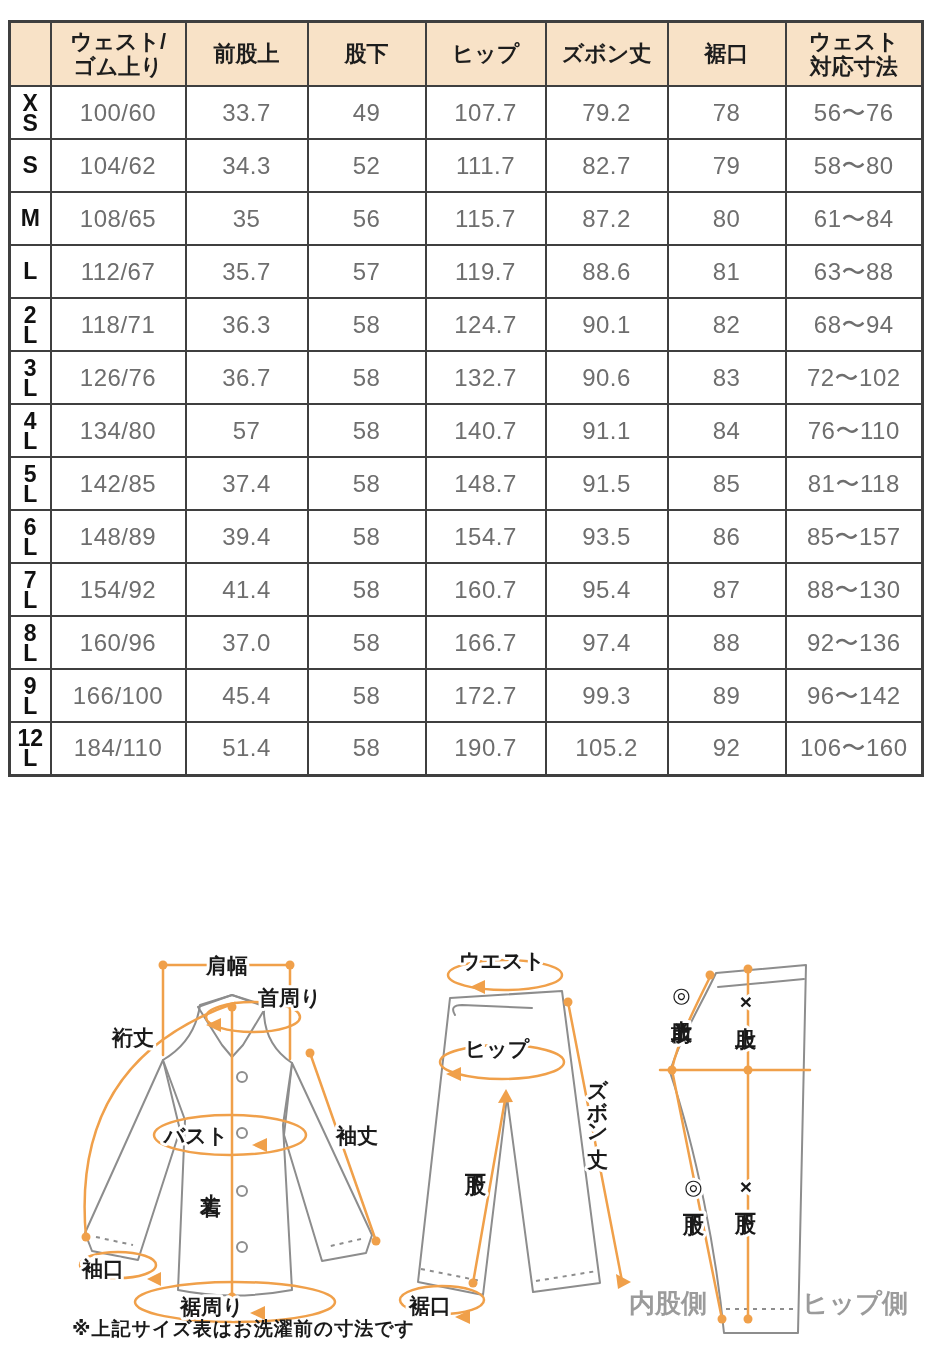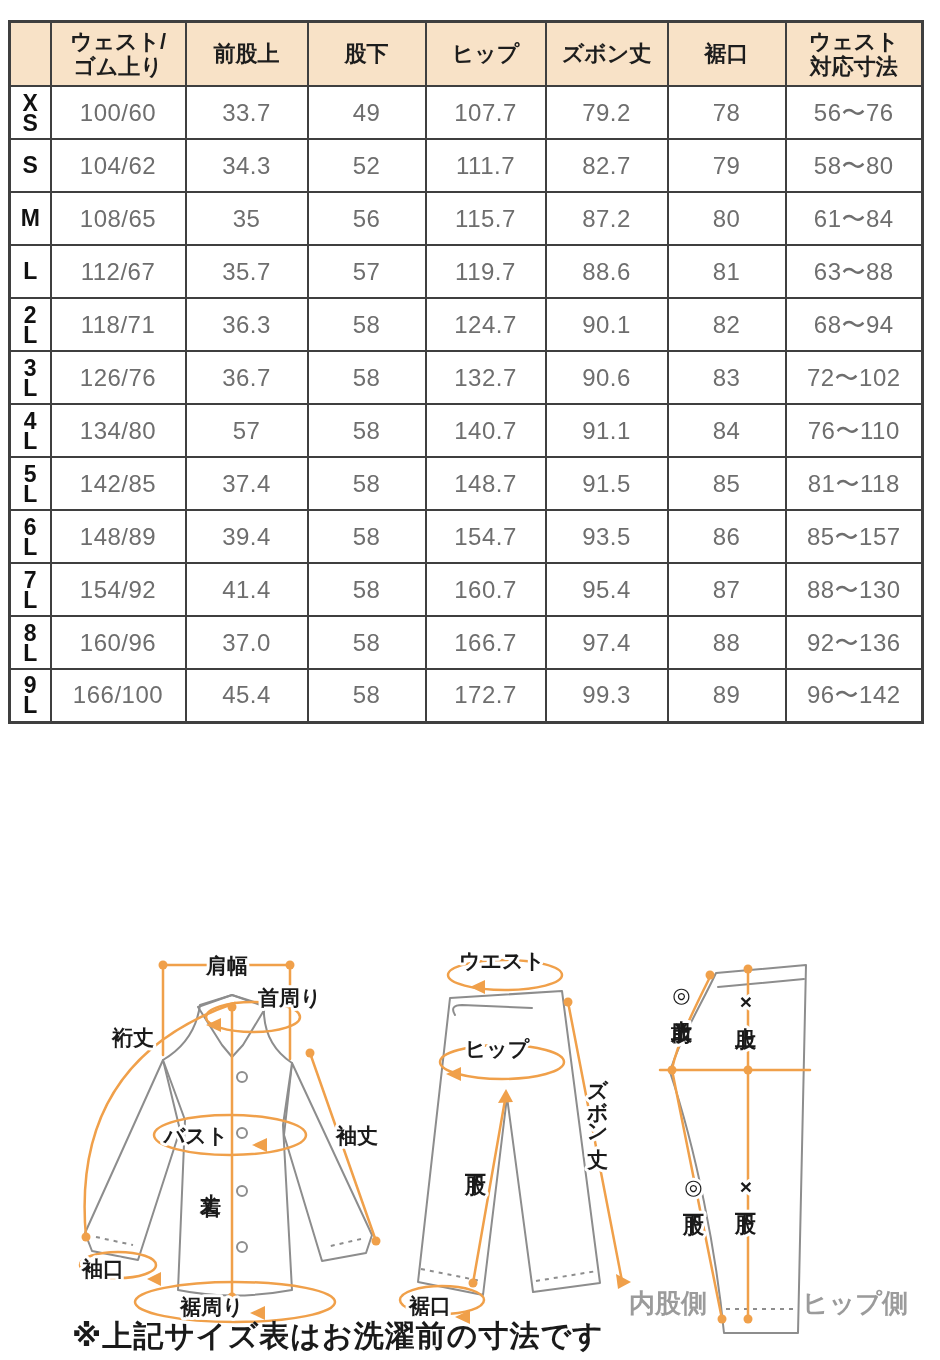--- a/index.html
+++ b/index.html
@@ -46,21 +46,21 @@
     paint-order:stroke;stroke:#ffffff;stroke-width:6;stroke-linejoin:round;
   }
   .vlabel{writing-mode:vertical-rl;text-orientation:upright;letter-spacing:-1px;}
   .slabel{
     font-family:"Liberation Sans","DejaVu Sans",sans-serif;
     font-size:26px;font-weight:bold;fill:#9b9b9b;
   }
   
   .note{
     position:absolute;left:72px;top:1316px;
-    font-size:30px;font-weight:bold;color:#1a1a1a;letter-spacing:1px;
+    font-size:19px;font-weight:bold;color:#1a1a1a;letter-spacing:1px;
   }
 </style>
 </head>
 <body>
 
 <table class="size-table" id="size-table">
   <colgroup>
     <col style="width:41px">
       <col style="width:135px">
       <col style="width:122px">
@@ -224,20 +224,33 @@
           <span>9</span>
           <span>L</span>
         </th>
         <td>166/100</td>
         <td>45.4</td>
         <td>58</td>
         <td>172.7</td>
         <td>99.3</td>
         <td>89</td>
         <td>96〜142</td>
+      </tr>
+      <tr>
+        <th class="size">
+          <span>12</span>
+          <span>L</span>
+        </th>
+        <td>184/110</td>
+        <td>51.4</td>
+        <td>58</td>
+        <td>190.7</td>
+        <td>105.2</td>
+        <td>92</td>
+        <td>106〜160</td>
       </tr>
     </tbody>
 </table>
 
 <svg class="diagrams" width="940" height="415" viewBox="0 0 940 415">
 
   <g>
 
     <path class="garment" d="M 163 115 L 85 288 L 92 306 L 138 315 L 180 185 Z"></path>
     <path class="garment" d="M 292 118 L 372 290 L 366 308 L 322 316 L 284 190 Z"></path>

